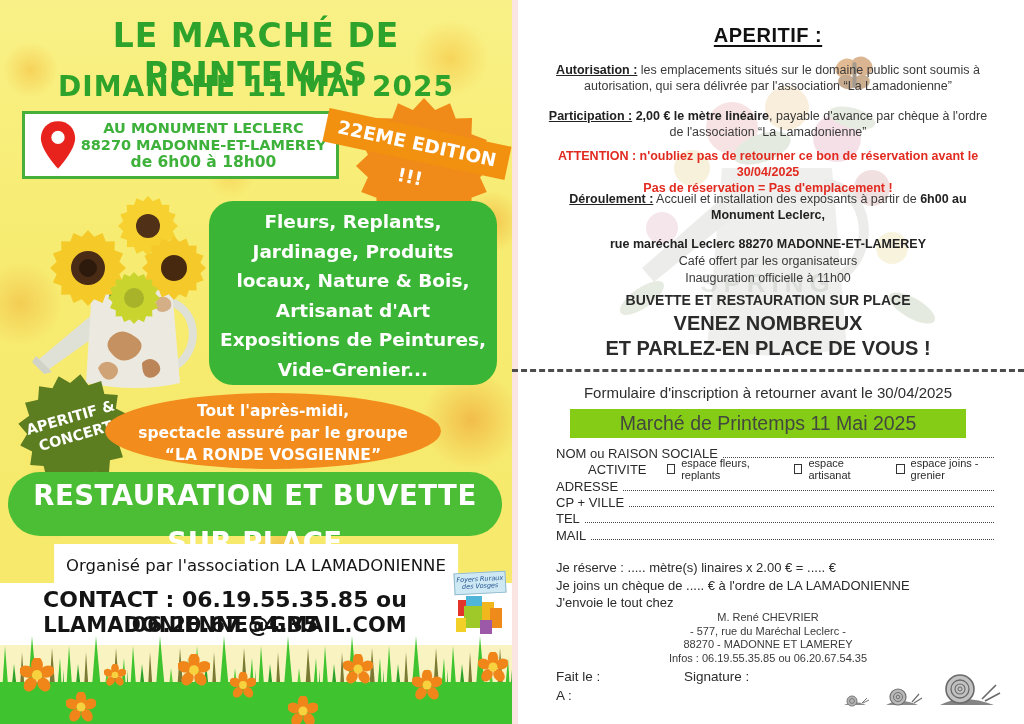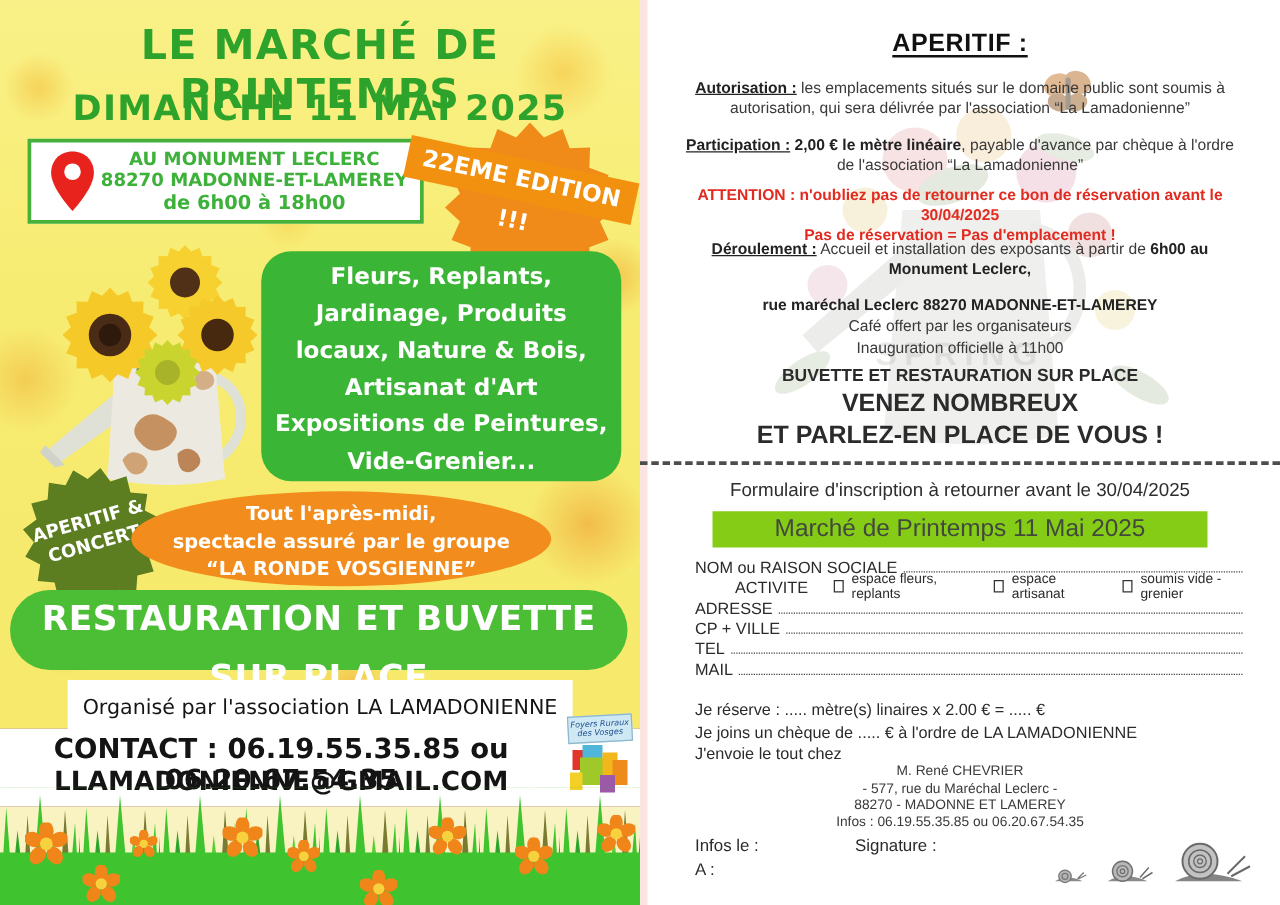--- a/index.html
+++ b/index.html
@@ -309,21 +309,21 @@
         <span>NOM ou RAISON SOCIALE</span>
         <span class="leader"></span>
       </div>
       <div class="cbrow">
         <span>ACTIVITE</span>
         <span class="cb"></span>
         <span class="cblabel">espace fleurs, replants</span>
         <span class="cb"></span>
         <span class="cblabel">espace artisanat</span>
         <span class="cb"></span>
-        <span class="cblabel">soumis vide -grenier</span>
+        <span class="cblabel">espace joins -grenier</span>
       </div>
       <div class="frow">
         <span>ADRESSE</span>
         <span class="leader"></span>
       </div>
       <div class="frow">
         <span>CP + VILLE</span>
         <span class="leader"></span>
       </div>
       <div class="frow">
@@ -342,21 +342,21 @@
       <div>J'envoie le tout chez</div>
     </div>
 
     <div class="sender">
       <div>M. René CHEVRIER</div>
       <div>- 577, rue du Maréchal Leclerc -</div>
       <div>88270 - MADONNE ET LAMEREY</div>
       <div>Infos : 06.19.55.35.85 ou 06.20.67.54.35</div>
     </div>
 
-    <div class="fait">Infos le :</div>
+    <div class="fait">Fait le :</div>
     <div class="a-line">A :</div>
     <div class="signature">Signature :</div>
 
     <svg class="snails" viewBox="0 0 160 50">
       <g>
         <path d="M2,40 Q12,34 24,40 Z" fill="#8a8a8a"></path>
         <circle cx="10" cy="36" r="5" fill="#b5b5b5" stroke="#777" stroke-width="1"></circle>
         <circle cx="10" cy="36" r="2.4" fill="none" stroke="#777" stroke-width="1"></circle>
         <path d="M20,38 L25,33 M21,38 L27,35" stroke="#777" stroke-width="1" fill="none"></path>
       </g>

